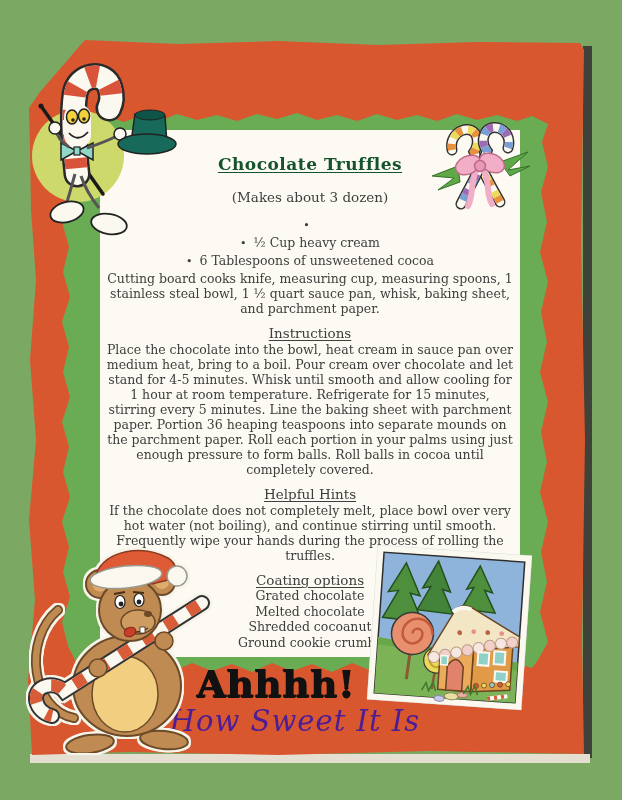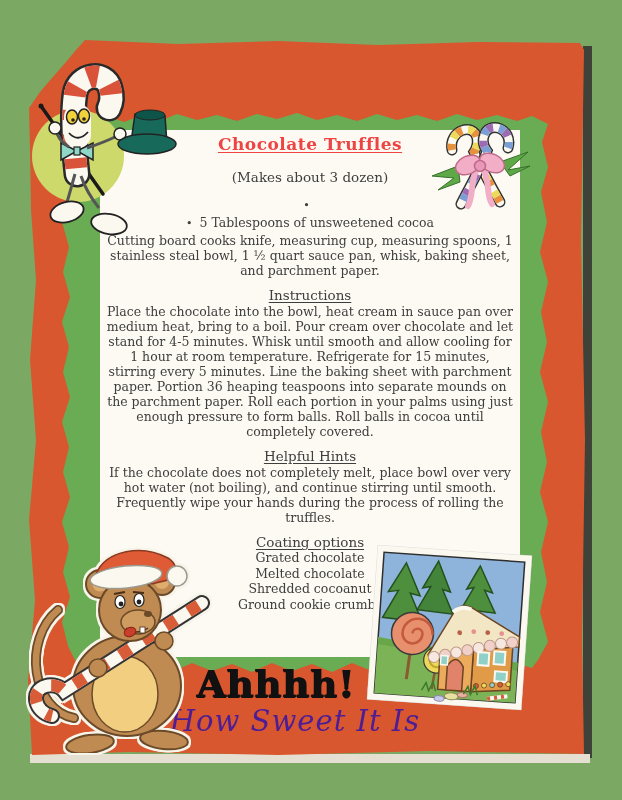--- a/index.html
+++ b/index.html
@@ -23,22 +23,22 @@
     position:absolute;left:62px;top:112px;width:486px;height:562px;background:#69AC54;
     clip-path:polygon(0px 14px,12px 6px,28px 12px,45px 4px,62px 10px,80px 3px,98px 9px,115px 2px,135px 8px,155px 3px,175px 9px,195px 2px,215px 7px,235px 1px,255px 8px,275px 3px,295px 9px,315px 2px,335px 8px,355px 3px,375px 9px,395px 2px,415px 8px,435px 3px,455px 9px,470px 4px,486px 12px,480px 30px,486px 55px,479px 80px,485px 110px,478px 140px,486px 170px,479px 200px,485px 230px,478px 260px,486px 290px,479px 320px,485px 350px,478px 380px,486px 410px,479px 440px,485px 470px,478px 500px,486px 530px,476px 548px,470px 556px,450px 550px,430px 558px,410px 551px,390px 559px,370px 552px,350px 560px,330px 552px,310px 559px,290px 551px,270px 560px,250px 552px,230px 559px,210px 551px,190px 560px,170px 552px,150px 559px,130px 551px,110px 560px,90px 552px,70px 559px,50px 551px,30px 560px,14px 550px,6px 534px,0px 510px,8px 485px,1px 460px,7px 435px,0px 410px,8px 385px,1px 360px,7px 335px,0px 310px,8px 285px,1px 260px,7px 235px,0px 210px,8px 185px,1px 160px,7px 135px,0px 110px,8px 85px,1px 60px,7px 38px,2px 22px);
   }
 
   
   .card{
     position:absolute;left:100px;top:130px;width:420px;height:527px;
     background:#FCFAF2;color:#3E3E3E;text-align:center;
   }
   .card-inner{padding:4px 6px;}
-  .recipe-title{font-size:17px;font-weight:bold;color:#ef4444;letter-spacing:.5px;
-    text-decoration:underline;text-underline-offset:2px;margin-top:0;}
+  .recipe-title{font-size:17px;font-weight:bold;color:#14532d;letter-spacing:.5px;
+    text-decoration:underline;text-underline-offset:2px;margin-top:20px;}
   .recipe-yield{font-size:13.5px;margin-top:15px;}
   ul.ingredients{list-style:none;margin:11px 0 0 0;padding:0;font-size:12.5px;line-height:1.45;}
   ul.ingredients li .bullet::before{content:"•";margin-right:7px;font-size:11px;}
   .section-heading{font-size:13.5px;margin-top:9px;text-decoration:underline;text-underline-offset:2px;}
   .section-body{font-size:12.5px;line-height:1.2;margin-top:1px;}
   .coating-list{font-size:12.5px;line-height:1.24;}
   .coating-list div{margin:0;}
 
   
   .footer-exclaim{
@@ -70,21 +70,22 @@
   <div class="page"></div>
   <div class="mat"></div>
 
   <div class="card">
     <div class="card-inner">
       <div class="recipe-title">Chocolate Truffles</div>
       <div class="recipe-yield">(Makes about 3 dozen)</div>
 
       <ul class="ingredients">
         <li><span class="bullet"></span></li>
-        <li><span class="bullet"></span><span>5 Tablespoons of unsweetened cocoa</span></li>
+        <li><span class="bullet"></span><span>½ Cup heavy cream</span></li>
+        <li><span class="bullet"></span><span>6 Tablespoons of unsweetened cocoa</span></li>
       </ul>
 
       <div class="section-body">Cutting board cooks knife, measuring cup, measuring spoons, 1 stainless steal bowl, 1 ½ quart sauce pan, whisk, baking sheet, and parchment paper.</div>
 
       <div class="section-heading">Instructions</div>
       <div class="section-body">Place the chocolate into the bowl, heat cream in sauce pan over medium heat, bring to a boil.  Pour cream over chocolate and let stand for 4-5 minutes.  Whisk until smooth and allow cooling for 1 hour at room temperature.  Refrigerate for 15 minutes, stirring every 5 minutes.  Line the baking sheet with parchment paper.  Portion 36 heaping teaspoons into separate mounds on the parchment paper.  Roll each portion in your palms using just enough pressure to form balls.  Roll balls in cocoa until completely covered.</div>
 
       <div class="section-heading">Helpful Hints</div>
       <div class="section-body">If the chocolate does not completely melt, place bowl over very hot water (not boiling), and continue stirring until smooth.  Frequently wipe your hands during the process of rolling the truffles.</div>
 

